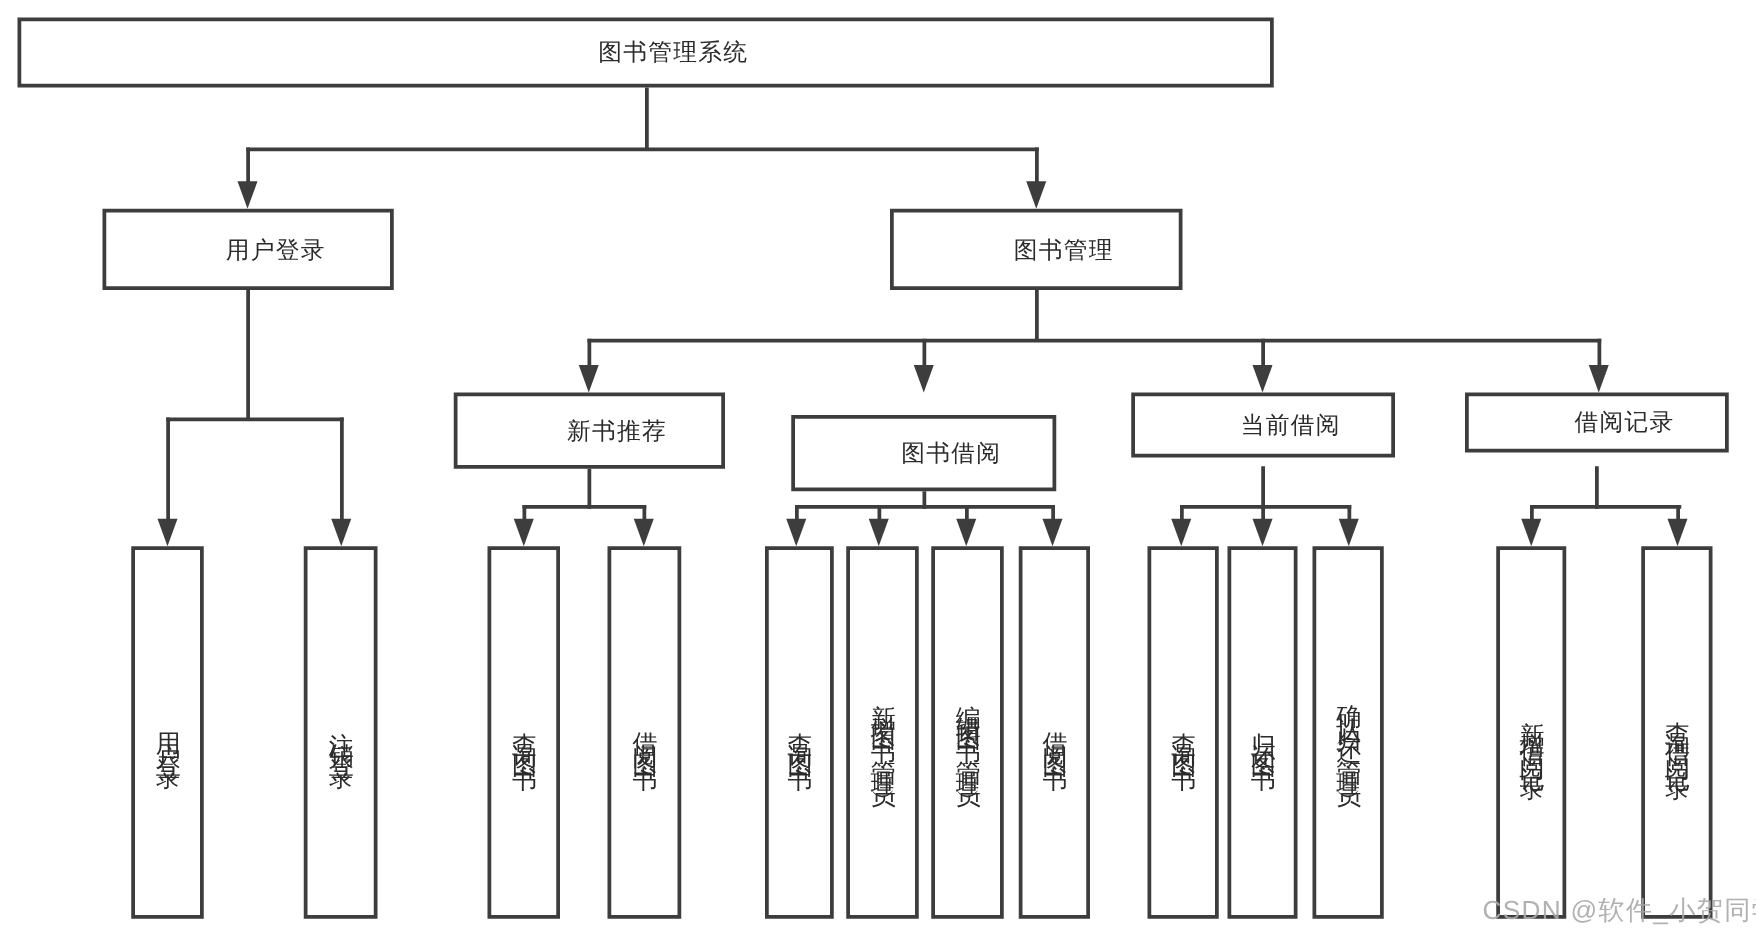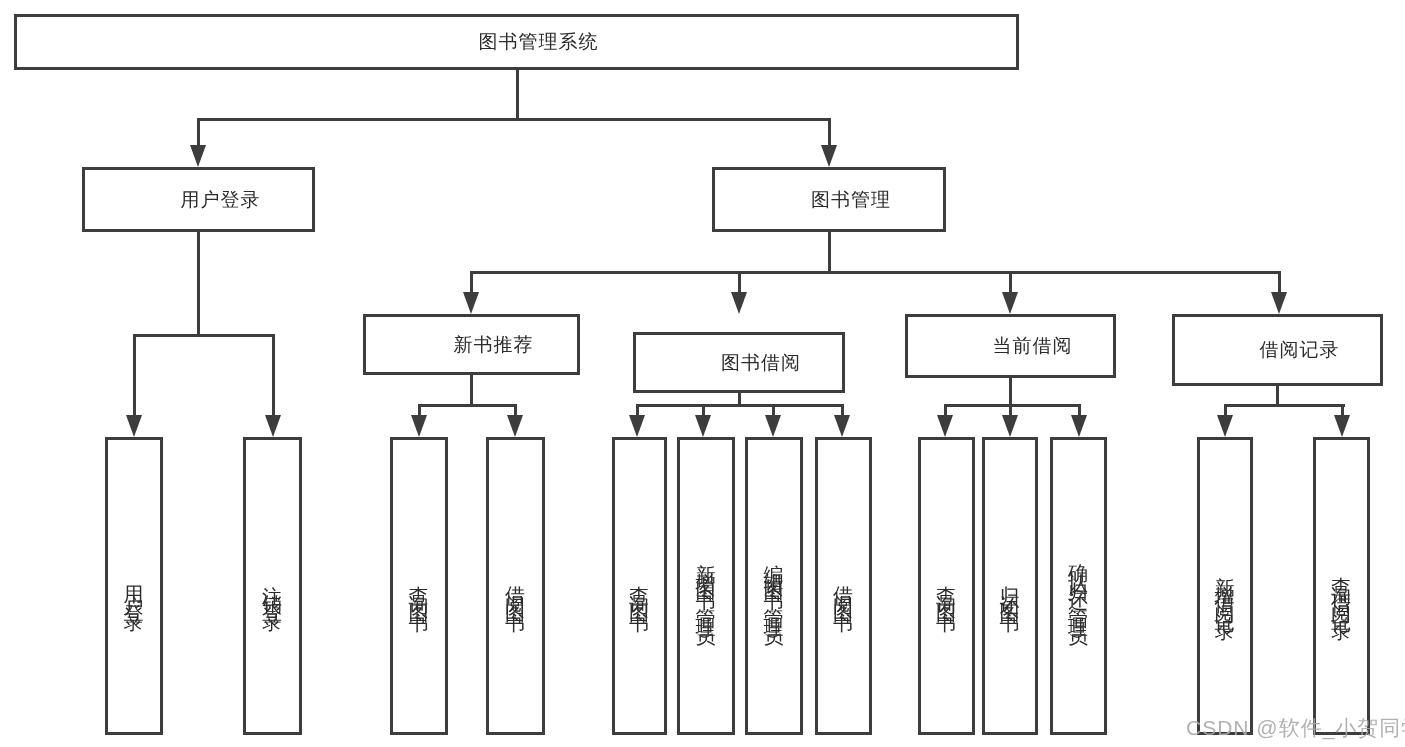--- a/index.html
+++ b/index.html
@@ -42,22 +42,22 @@
 
 <div class="canvas">
 
   <div class="box h" style="left:14px;top:14px;width:1005px;height:56px">图书管理系统</div>
 
   <div class="box h" style="left:82px;top:167px;width:233px;height:65px">用户登录</div>
   <div class="box h" style="left:712px;top:167px;width:234px;height:65px">图书管理</div>
 
   <div class="box h" style="left:363px;top:314px;width:217px;height:61px">新书推荐</div>
   <div class="box h" style="left:633px;top:332px;width:212px;height:61px">图书借阅</div>
-  <div class="box h" style="left:905px;top:314px;width:211px;height:64px">当前借阅</div>
-  <div class="box h" style="left:1172px;top:314px;width:211px;height:72px">借阅记录</div>
+  <div class="box h" style="left:905px;top:314px;width:211px;height:52px">当前借阅</div>
+  <div class="box h" style="left:1172px;top:314px;width:211px;height:48px">借阅记录</div>
 
   <div class="box v" style="left:105px;top:437px;width:58px;height:298px">用户登录</div>
   <div class="box v" style="left:243px;top:437px;width:59px;height:298px">注销登录</div>
 
   <div class="box v" style="left:390px;top:437px;width:58px;height:298px">查询图书</div>
   <div class="box v" style="left:486px;top:437px;width:59px;height:298px">借阅图书</div>
 
   <div class="box v" style="left:612px;top:437px;width:55px;height:298px">查询图书</div>
   <div class="box v" style="left:677px;top:437px;width:58px;height:298px">新增图书（管理员）</div>
   <div class="box v" style="left:745px;top:437px;width:58px;height:298px">编辑图书（管理员）</div>

